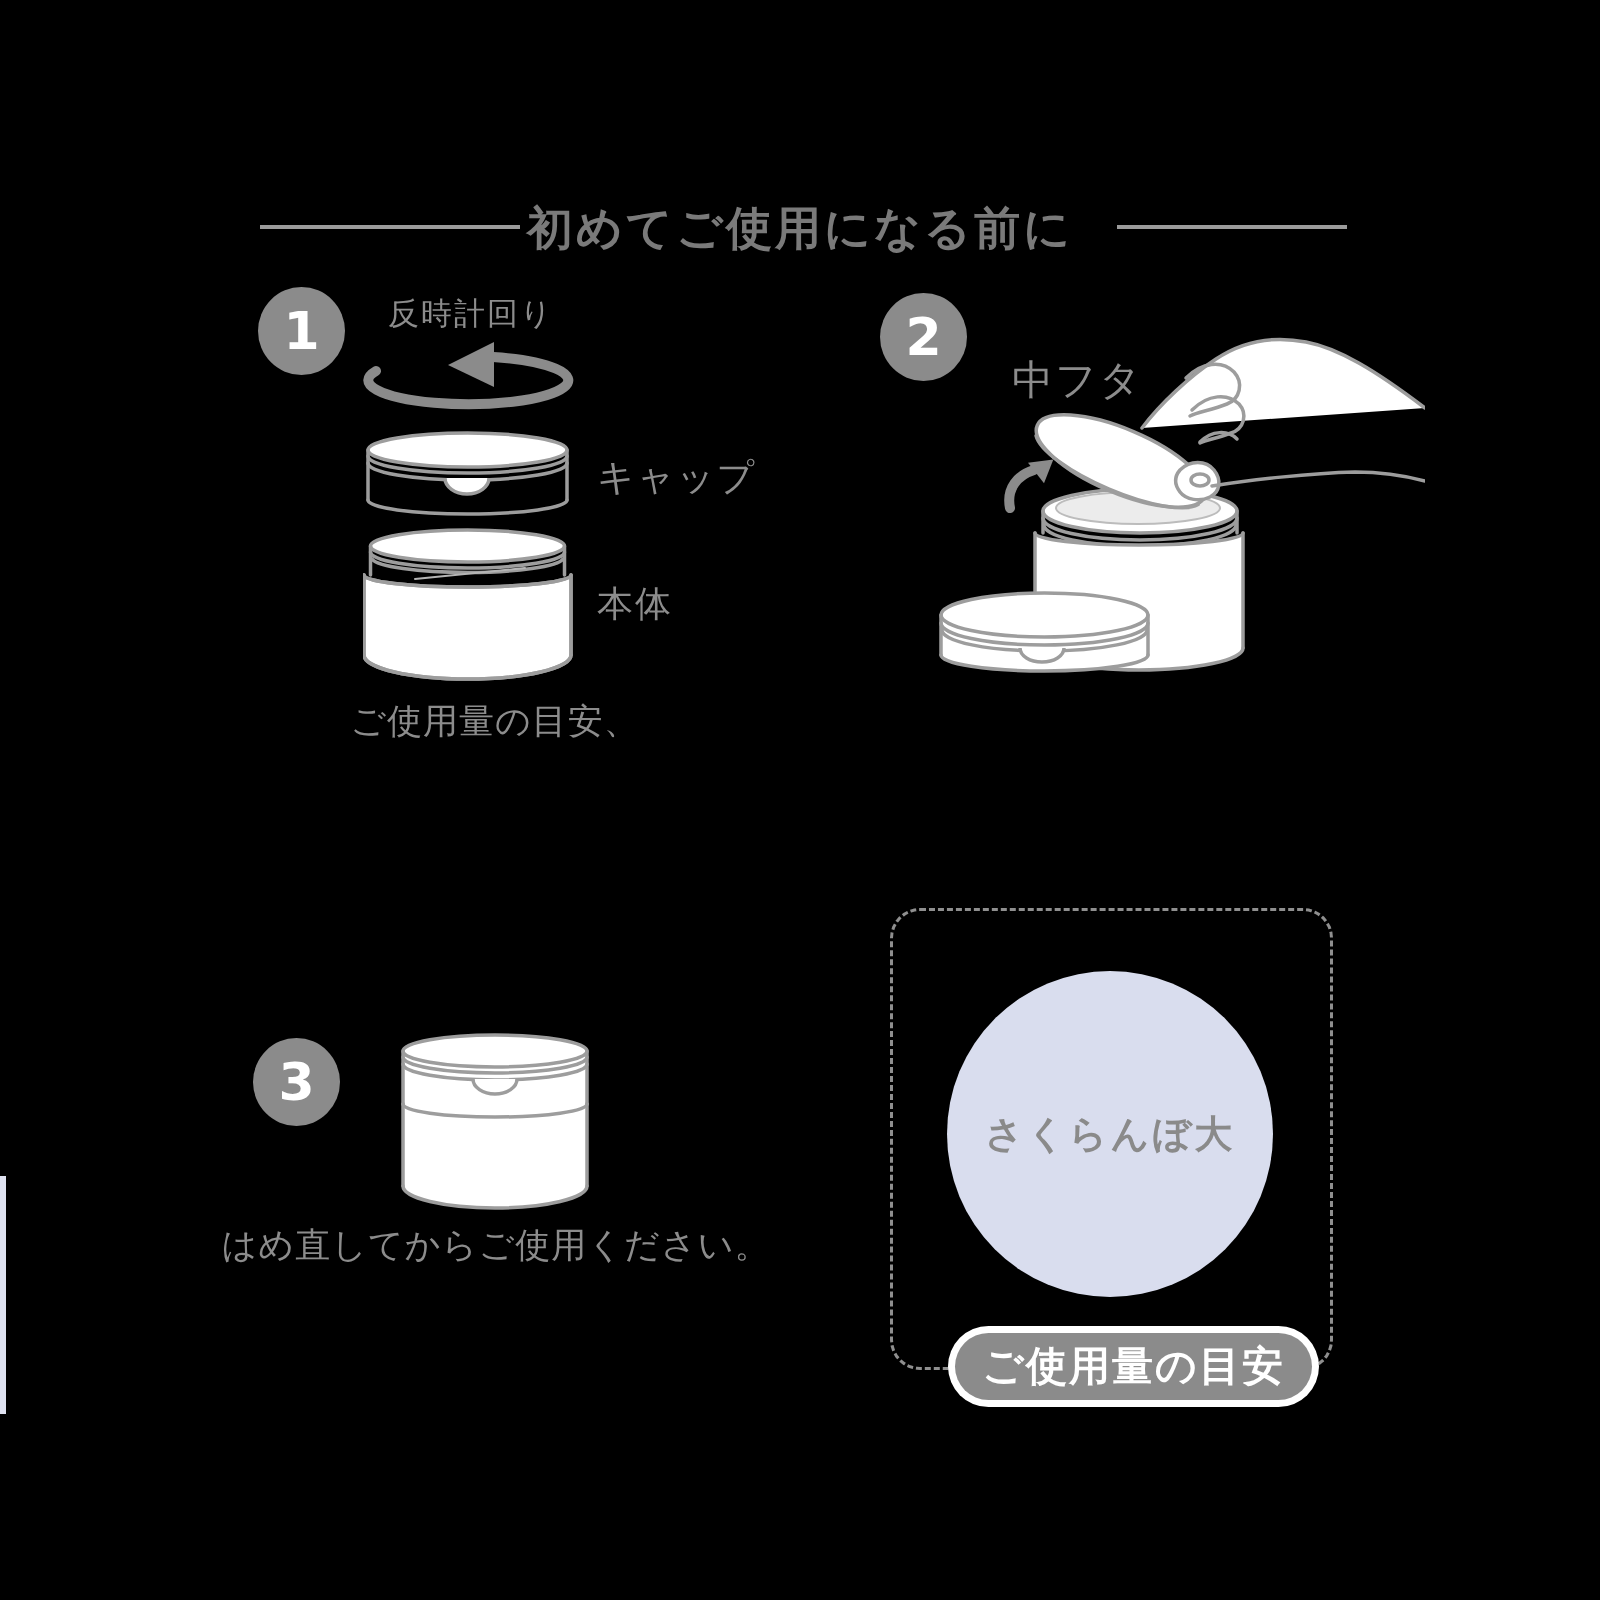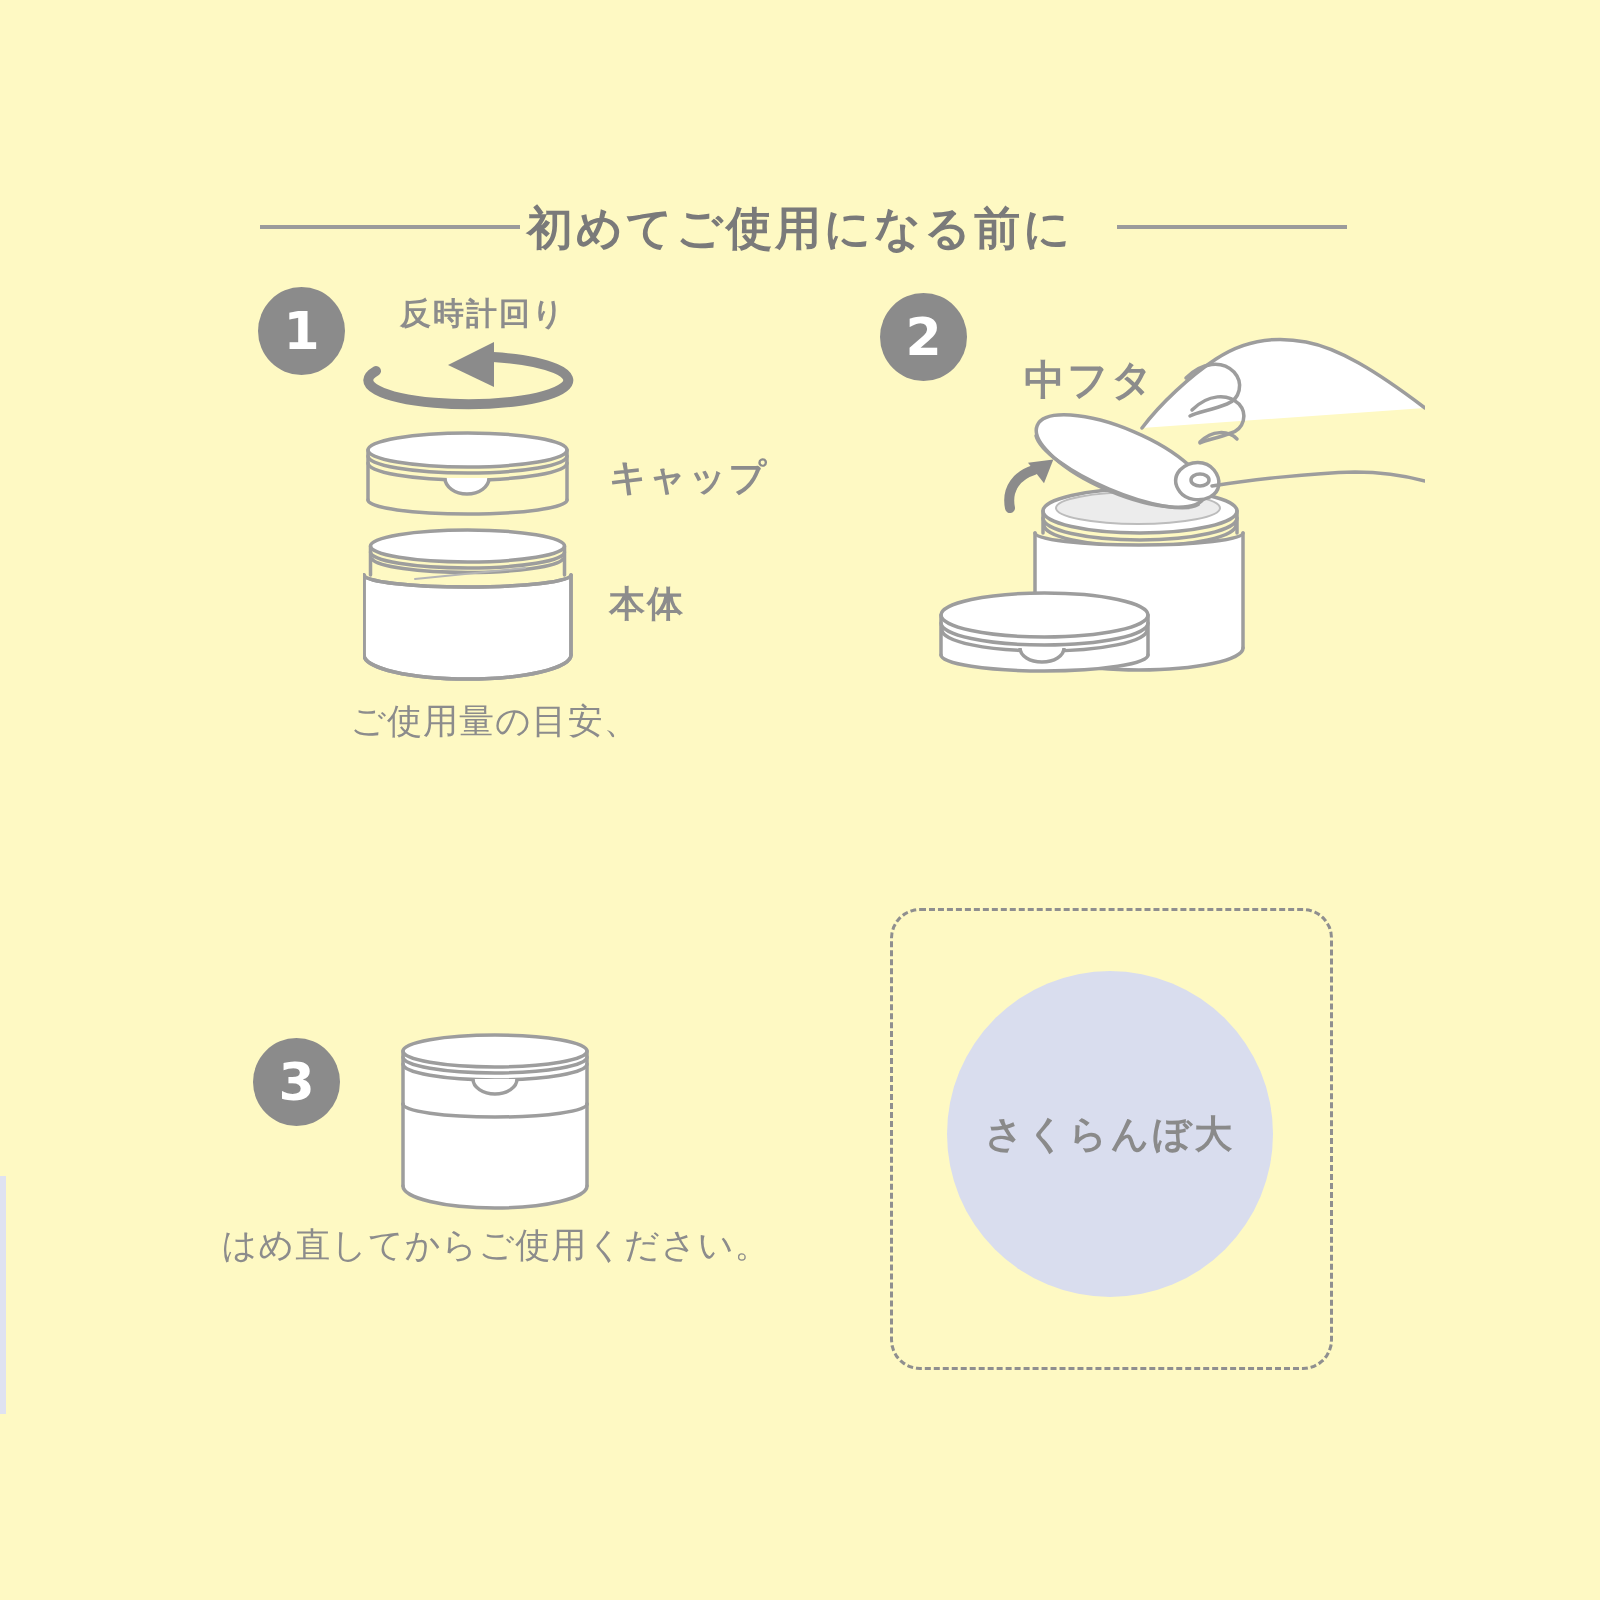--- a/index.html
+++ b/index.html
@@ -1,19 +1,19 @@
 <!DOCTYPE html>
 <html><head>
 <meta charset="utf-8">
 <style>
   html,body{margin:0;padding:0;background:#ffffff;}
   .canvas{
     position:relative;
     width:1600px;height:1600px;
-    background:#fef9c3;
+    background:#000000;
     font-family:"DejaVu Sans",sans-serif;
     overflow:hidden;
   }
   .abs{position:absolute;}
 
   
   .title-line{
     position:absolute;height:4px;background:#9b9b9b;top:225px;
   }
   .title-line.left{left:260px;width:260px;}
@@ -32,22 +32,21 @@
     display:flex;align-items:center;justify-content:center;
     font-size:52px;font-weight:700;
   }
   #badge1{left:258px;top:287px;}
   #badge2{left:880px;top:293px;}
   #badge3{left:253px;top:1038px;}
 
   
   .part-label{
     position:absolute;color:#8c8c8c;white-space:nowrap;letter-spacing:2px;
-    font-weight:700;
-    margin-left:12px;
+    font-weight:400;
   }
   #rotation-label{left:388px;top:293px;font-size:31px;}
   #cap-label{left:597px;top:453px;font-size:37px;}
   #body-label{left:597px;top:580px;font-size:36px;}
   #innerlid-label{left:1012px;top:353px;font-size:41px;}
 
   
   .caption{
     position:absolute;width:600px;text-align:center;
     color:#8c8c8c;font-size:35px;line-height:53px;letter-spacing:1px;
@@ -202,16 +201,17 @@
   </svg>
 
   <div id="caption3" class="caption">
     <div>はめ直してからご使用ください。</div>
   </div>
 
   <div class="usage-box"></div>
   <div class="usage-circle">
     <span class="usage-circle-label">さくらんぼ大</span>
   </div>
+  <div class="usage-badge">ご使用量の目安</div>
 
   <div class="edge-artifact"></div>
 
 </div>
 
 </body></html>

